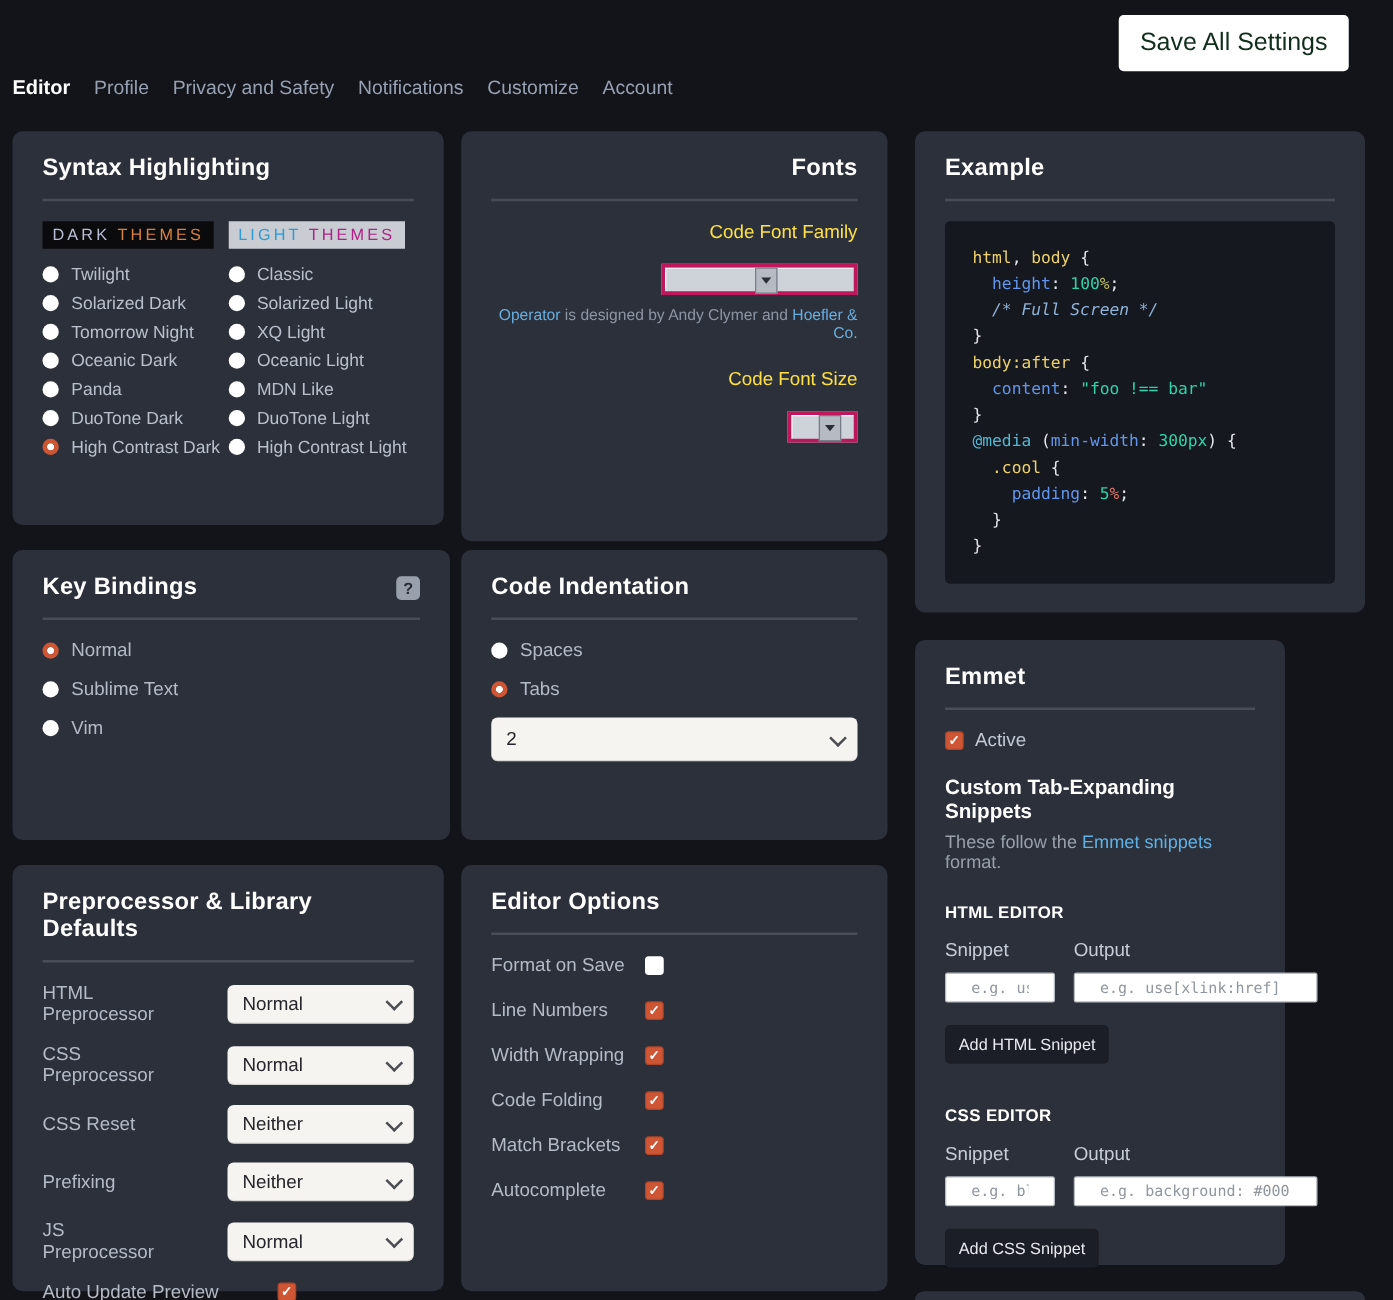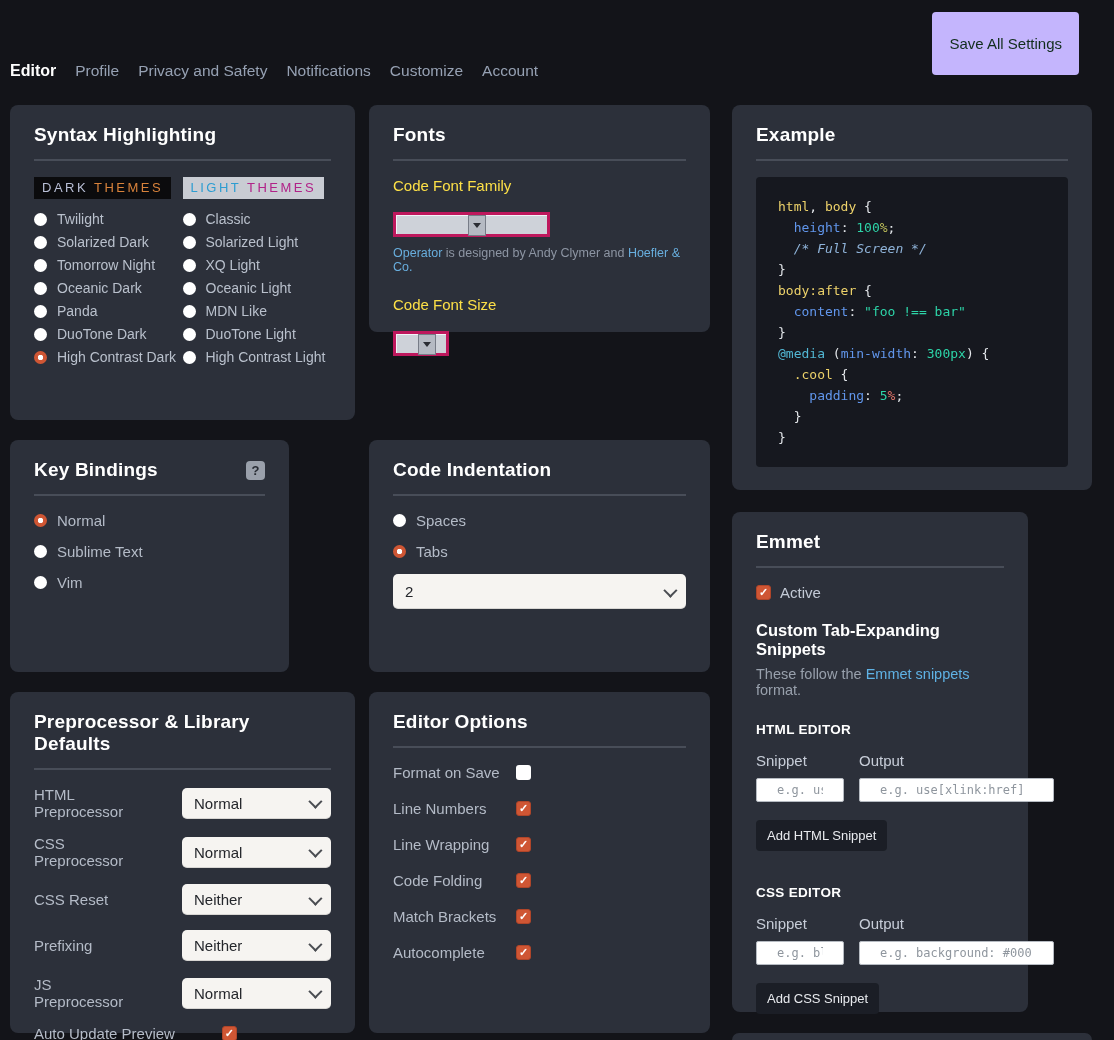--- a/index.html
+++ b/index.html
@@ -1,37 +1,37 @@
 <!DOCTYPE html>
 <html><head>
 <meta charset="utf-8">
 <style>
   html,body{margin:0;padding:0;background:#131419;}
   .page{position:relative;width:1114px;height:1040px;background:#131419;overflow:hidden;
         font-family:"Liberation Sans",sans-serif;}
 
   
-  .save-btn{position:absolute;top:12px;right:35px;background:#c4b5fd;color:#112d1c;
-            border:none;border-radius:4px;font-size:15px;font-family:inherit;
-            padding:23px 17px;cursor:pointer;}
+  .save-btn{position:absolute;top:12px;right:35px;background:#ffffff;color:#112d1c;
+            border:none;border-radius:4px;font-size:20px;font-family:inherit;
+            padding:11px 17px;cursor:pointer;}
   .tabbar{position:absolute;left:10px;top:62px;display:flex;gap:19px;align-items:baseline;
           font-size:15.5px;color:#96a1b3;}
   .tab{cursor:pointer;}
   .tab.active{color:#ffffff;font-weight:700;font-size:16px;}
 
   
   .panel{position:absolute;background:#2c303a;border-radius:8px;padding:19px 24px;
          box-sizing:border-box;}
   .panel h2{margin:0;font-size:19px;color:#ffffff;font-weight:700;letter-spacing:.2px;}
   .divider{height:2px;background:#484d58;margin:13px 0 16px;}
 
   #p-syntax{left:10px;top:105px;width:345px;height:315px;}
-  #p-keybind{left:10px;top:440px;width:279px;height:232px;}
+  #p-keybind{left:10px;top:440px;width:350px;height:232px;}
   #p-preproc{left:10px;top:692px;width:345px;height:341px;}
-  #p-fonts{left:369px;top:105px;width:341px;height:227px;}
+  #p-fonts{left:369px;top:105px;width:341px;height:328px;text-align:right;}
   #p-indent{left:369px;top:440px;width:341px;height:232px;}
   #p-editoropts{left:369px;top:692px;width:341px;height:341px;}
   #p-example{left:732px;top:105px;width:360px;height:385px;}
   #p-emmet{left:732px;top:512px;width:296px;height:500px;}
   #p-next{left:732px;top:1033px;width:360px;height:7px;border-radius:8px 8px 0 0;padding:0;}
 
   
   .sh-cols{display:flex;}
   .sh-col{flex:1;}
   .badge{display:inline-block;font-size:13px;letter-spacing:2.5px;padding:3px 8px 4px;
@@ -354,21 +354,21 @@
     <span class="eo-label">Format on Save</span>
     <span class="checkbox"></span>
   </div>
 
   <div class="eo-row">
     <span class="eo-label">Line Numbers</span>
     <span class="checkbox checked"></span>
   </div>
 
   <div class="eo-row">
-    <span class="eo-label">Line Wrapping</span>
+    <span class="eo-label">Width Wrapping</span>
     <span class="checkbox checked"></span>
   </div>
 
   <div class="eo-row">
     <span class="eo-label">Code Folding</span>
     <span class="checkbox checked"></span>
   </div>
 
   <div class="eo-row">
     <span class="eo-label">Match Brackets</span>

